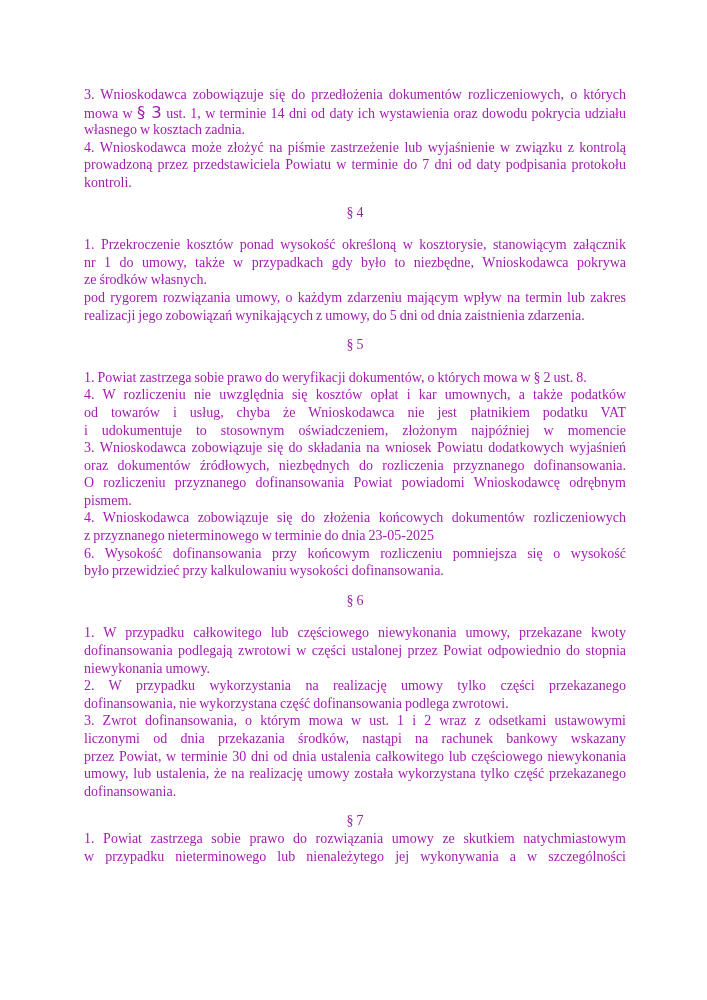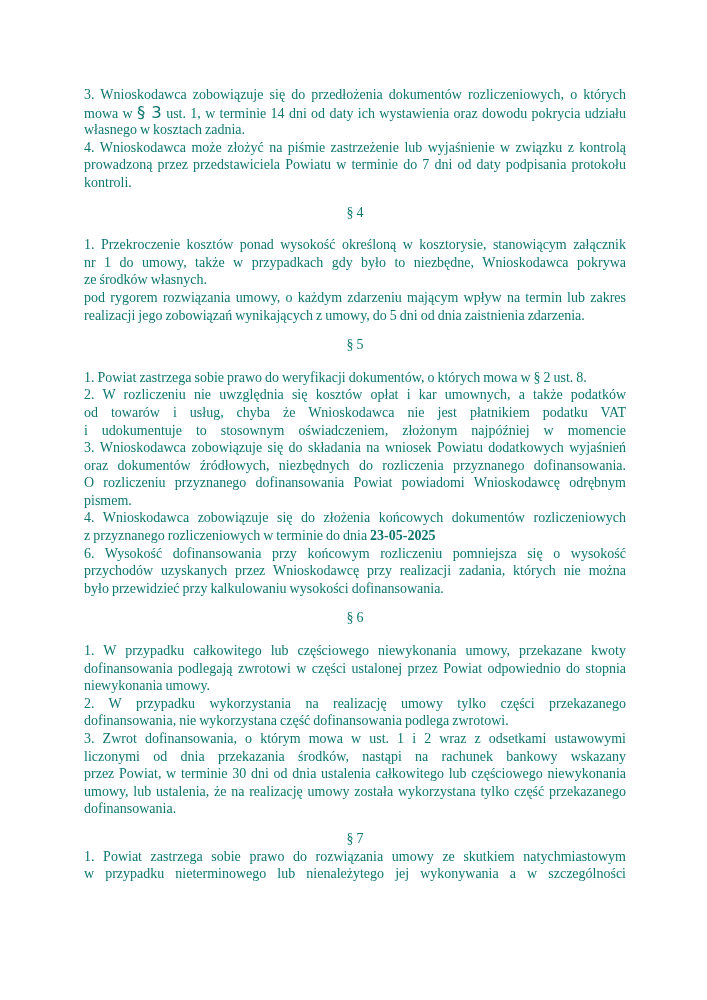--- a/index.html
+++ b/index.html
@@ -2,21 +2,21 @@
 <html lang="pl"><head>
 <meta charset="utf-8">
 <style>
   html, body { margin: 0; padding: 0; background: #ffffff; }
   .page {
     position: relative;
     width: 707px;
     height: 1000px;
     background: #ffffff;
     font-family: "Liberation Serif", "DejaVu Serif", serif;
-    color: #0f766e;
+    color: #a21caf;
     overflow: hidden;
   }
   .doc {
     position: absolute;
     left: 84px;
     top: 86px;
     width: 542px;
     font-size: 14px;
     word-spacing: -0.5px;
   }
@@ -35,21 +35,21 @@
     text-align: center;
     margin: 12px 0 15px 0;
   }
   .heading.tight {
     margin-bottom: 0;
   }
   .sym {
     font-family: "DejaVu Sans", sans-serif;
     font-size: 16.5px;
   }
-  .bold { font-weight: bold; }
+  .bold { font-weight: normal; }
 </style>
 </head>
 <body>
 
 <div class="page">
   <div class="doc">
 
     <section>
       <div>
         <div class="ln">3. Wnioskodawca zobowiązuje się do przedłożenia dokumentów rozliczeniowych, o których</div>
@@ -77,37 +77,36 @@
       </div>
     </section>
 
     <div class="heading">§ 5</div>
 
     <section>
       <div>
         <div class="ln last">1. Powiat zastrzega sobie prawo do weryfikacji dokumentów, o których mowa w § 2 ust. 8.</div>
       </div>
       <div>
-        <div class="ln">2. W rozliczeniu nie uwzględnia się kosztów opłat i kar umownych, a także podatków</div>
+        <div class="ln">4. W rozliczeniu nie uwzględnia się kosztów opłat i kar umownych, a także podatków</div>
         <div class="ln">od towarów i usług, chyba że Wnioskodawca nie jest płatnikiem podatku VAT</div>
         <div class="ln">i udokumentuje to stosownym oświadczeniem, złożonym najpóźniej w momencie</div>
       </div>
       <div>
         <div class="ln">3. Wnioskodawca zobowiązuje się do składania na wniosek Powiatu dodatkowych wyjaśnień</div>
         <div class="ln">oraz dokumentów źródłowych, niezbędnych do rozliczenia przyznanego dofinansowania.</div>
         <div class="ln">O rozliczeniu przyznanego dofinansowania Powiat powiadomi Wnioskodawcę odrębnym</div>
         <div class="ln last">pismem.</div>
       </div>
       <div>
         <div class="ln">4. Wnioskodawca zobowiązuje się do złożenia końcowych dokumentów rozliczeniowych</div>
-        <div class="ln last"><span>z przyznanego rozliczeniowych w terminie do dnia </span><span class="bold">23-05-2025</span></div>
+        <div class="ln last"><span>z przyznanego nieterminowego w terminie do dnia </span><span class="bold">23-05-2025</span></div>
       </div>
       <div>
         <div class="ln">6. Wysokość dofinansowania przy końcowym rozliczeniu pomniejsza się o wysokość</div>
-        <div class="ln">przychodów uzyskanych przez Wnioskodawcę przy realizacji zadania, których nie można</div>
         <div class="ln last">było przewidzieć przy kalkulowaniu wysokości dofinansowania.</div>
       </div>
     </section>
 
     <div class="heading">§ 6</div>
 
     <section>
       <div>
         <div class="ln">1. W przypadku całkowitego lub częściowego niewykonania umowy, przekazane kwoty</div>
         <div class="ln">dofinansowania podlegają zwrotowi w części ustalonej przez Powiat odpowiednio do stopnia</div>

